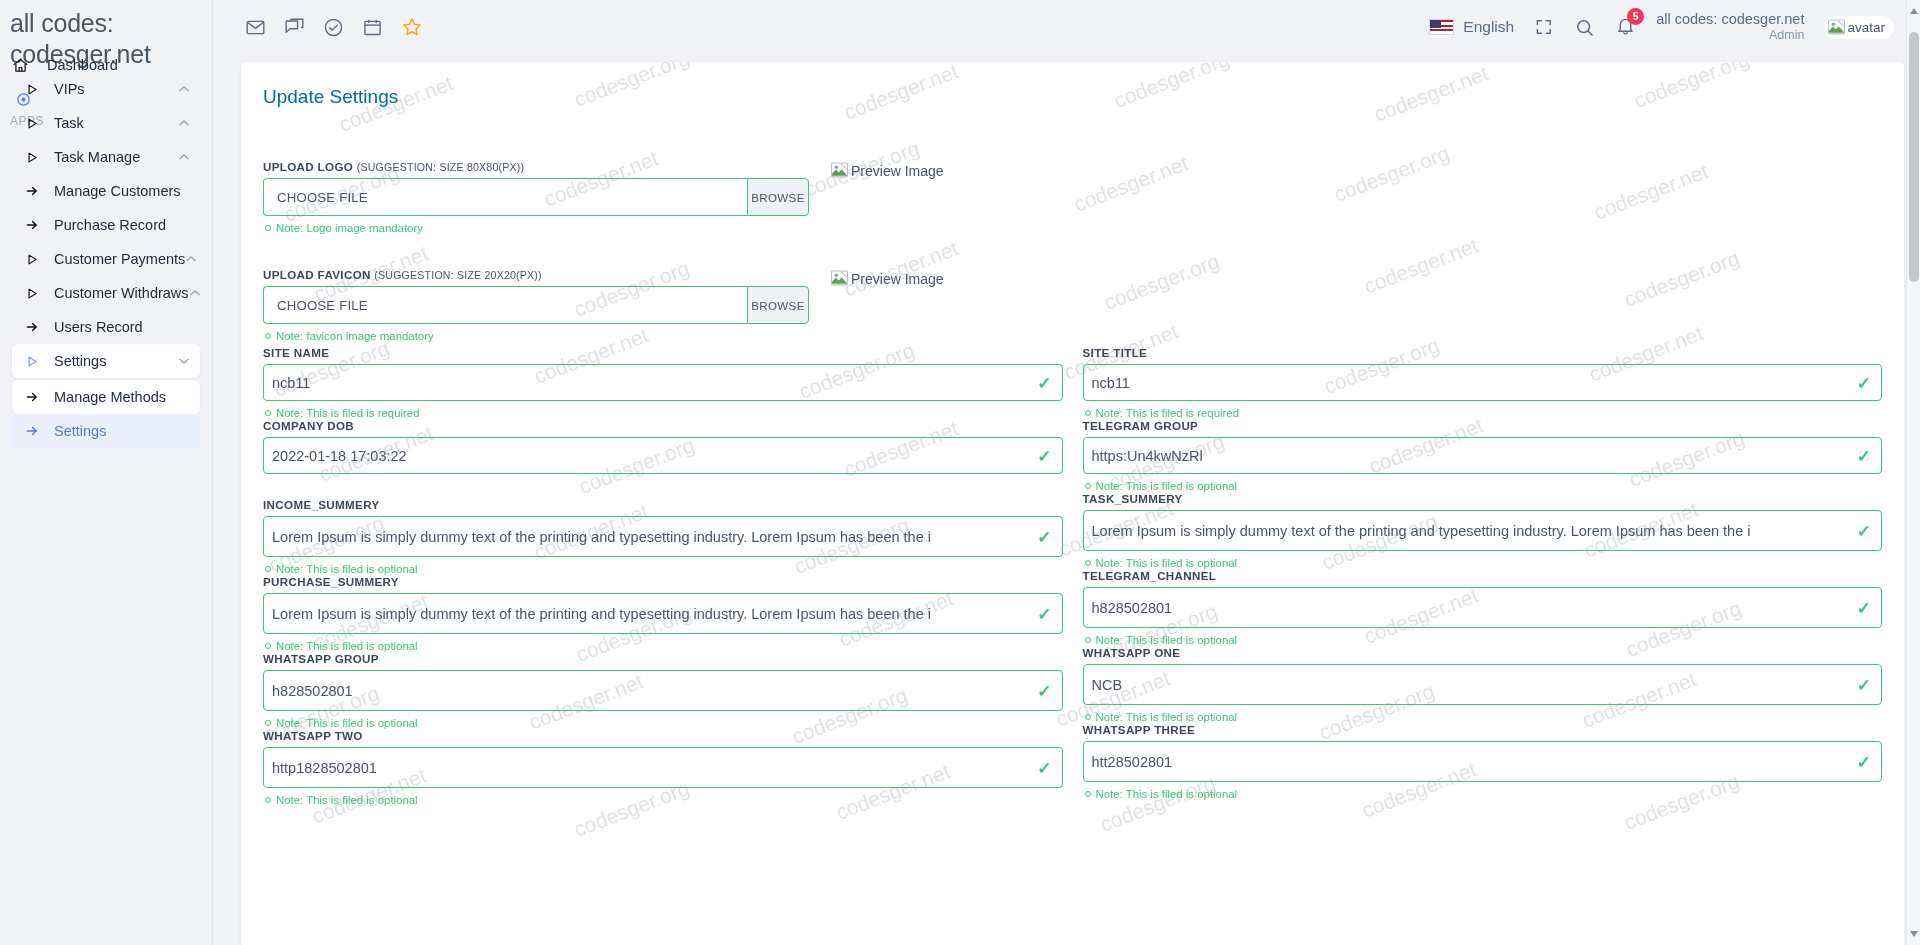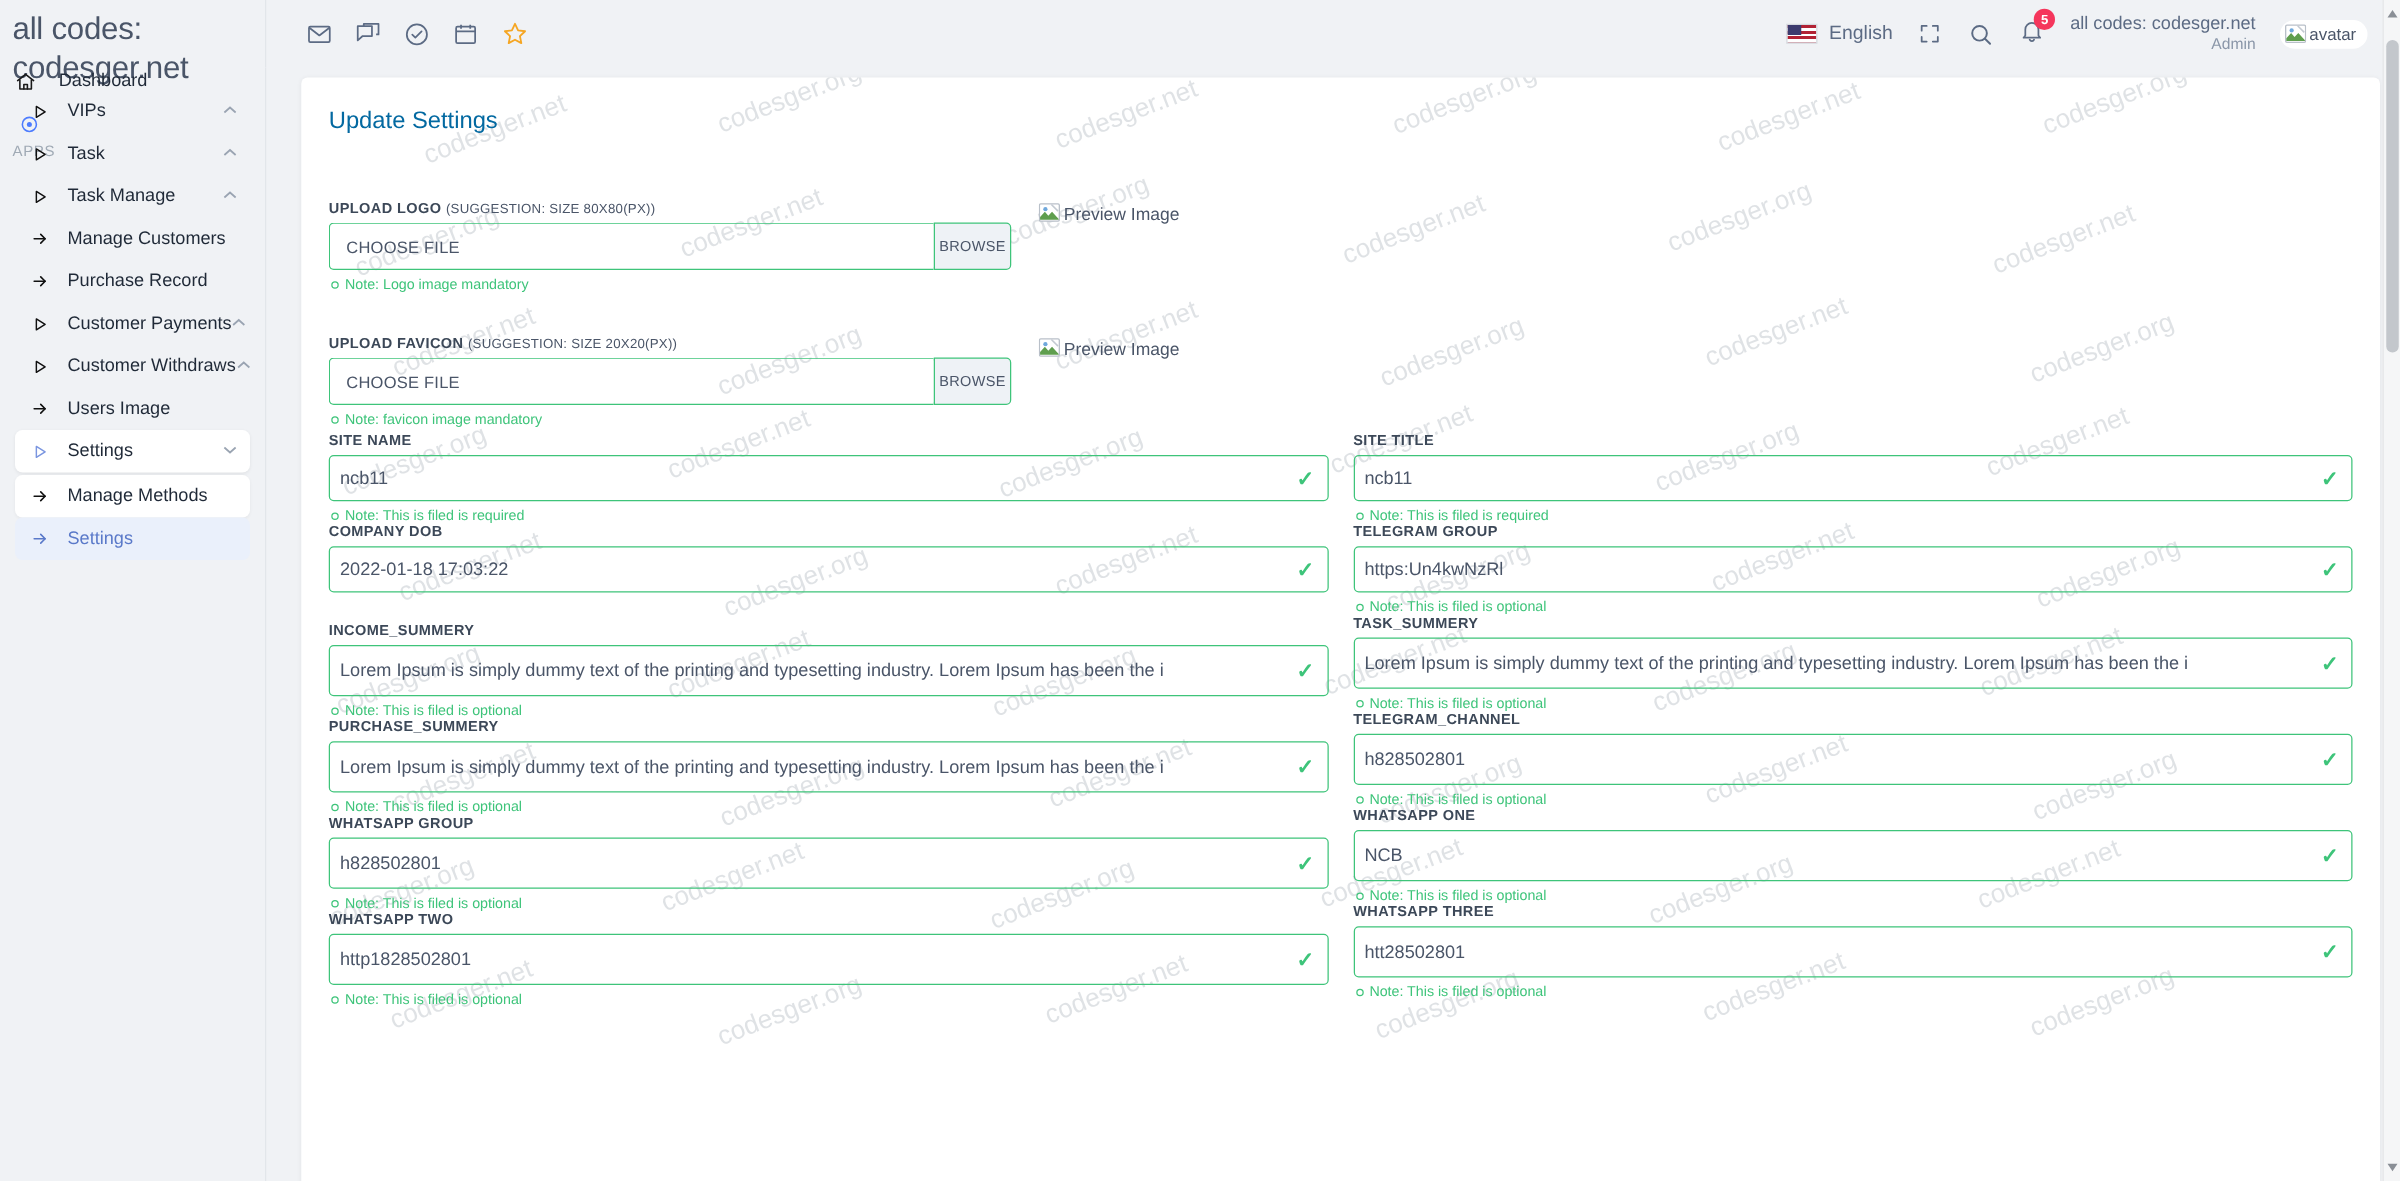--- a/index.html
+++ b/index.html
@@ -356,21 +356,21 @@
         </span>
       </div>
 
       <div class="nav-item">
         <span class="ico">
           <svg width="16" height="14" viewBox="0 0 24 24" fill="none" stroke="#111" stroke-width="2.2" stroke-linecap="round" stroke-linejoin="round">
               <path d="M4 12h15"></path>
               <path d="M13 6l6 6-6 6"></path>
             </svg>
         </span>
-        <span class="lbl">Users Image</span>
+        <span class="lbl">Users Record</span>
       </div>
 
       <div class="nav-item active">
         <span class="ico">
           <svg width="14" height="15" viewBox="0 0 24 24" fill="none" stroke="#7b96e0" stroke-width="2" stroke-linejoin="round">
               <path d="M7 4.5 19 12 7 19.5z"></path>
             </svg>
         </span>
         <span class="lbl">Settings</span>
         <span class="chev">

